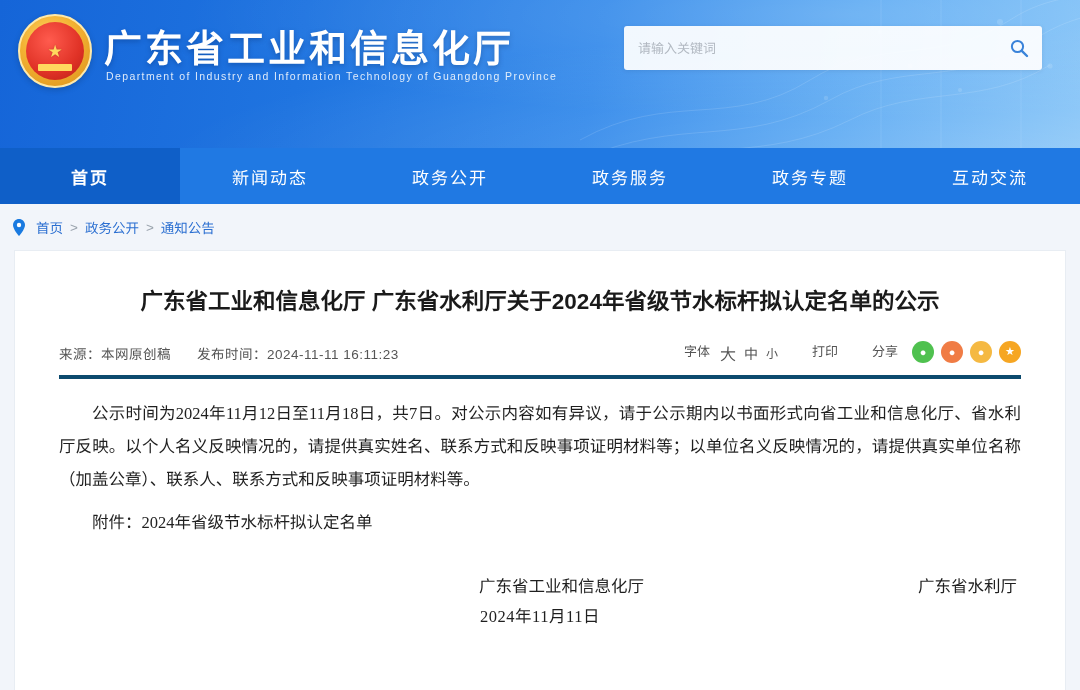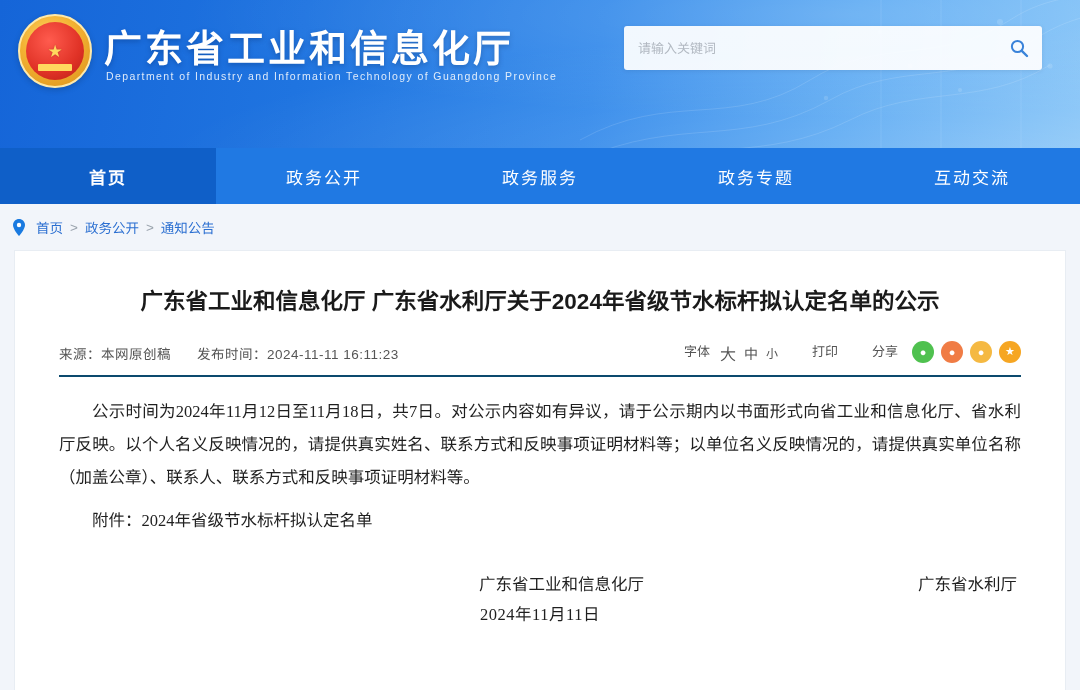--- a/index.html
+++ b/index.html
@@ -126,21 +126,21 @@
   .doc-title {
     text-align: center;
     font-size: 22.5px; font-weight: bold; color: #1a1a1a;
     line-height: 1.5;
     font-family: "Liberation Sans", "DejaVu Sans", sans-serif;
     padding: 0 10px;
   }
   .meta-row {
     margin-top: 22px;
     display: flex; align-items: center; justify-content: space-between;
-    border-bottom: 2px solid #0c4a6e;
+    border-bottom: 4px solid #0c4a6e;
     padding-bottom: 10px;
     font-size: 13.5px; color: #555;
   }
   .meta-left { display: flex; align-items: center; gap: 26px; letter-spacing: .5px; }
   .meta-left .k { color: #555; }
   .meta-right { display: flex; align-items: flex-start; gap: 10px; font-size: 13px; color: #555; }
   .font-sizes { display: flex; align-items: center; gap: 8px; }
   .font-sizes .fs { cursor: pointer; color: #555; }
   .fs-l { font-size: 16px; }
   .fs-m { font-size: 14px; }
@@ -223,20 +223,21 @@
         <svg width="20" height="20" viewBox="0 0 20 20">
           <circle cx="8.5" cy="8.5" r="5.6" fill="none" stroke="#1a6fd4" stroke-width="2"></circle>
           <line x1="12.8" y1="12.8" x2="18" y2="18" stroke="#1a6fd4" stroke-width="2.4" stroke-linecap="round"></line>
         </svg>
       </button>
     </div>
   </div>
 
   <div class="nav">
     <div class="nav-item active">首页</div>
+    <div class="nav-item">新闻动态</div>
     <div class="nav-item">政务公开</div>
     <div class="nav-item">政务服务</div>
     <div class="nav-item">政务专题</div>
     <div class="nav-item">互动交流</div>
   </div>
 
   <div class="breadcrumb">
     <span class="bc-pin">
       <svg width="14" height="17" viewBox="0 0 14 17">
         <path d="M7 0C3.7 0 1 2.7 1 6c0 4.4 6 11 6 11s6-6.6 6-11c0-3.3-2.7-6-6-6z" fill="#1a7ae0"></path>

